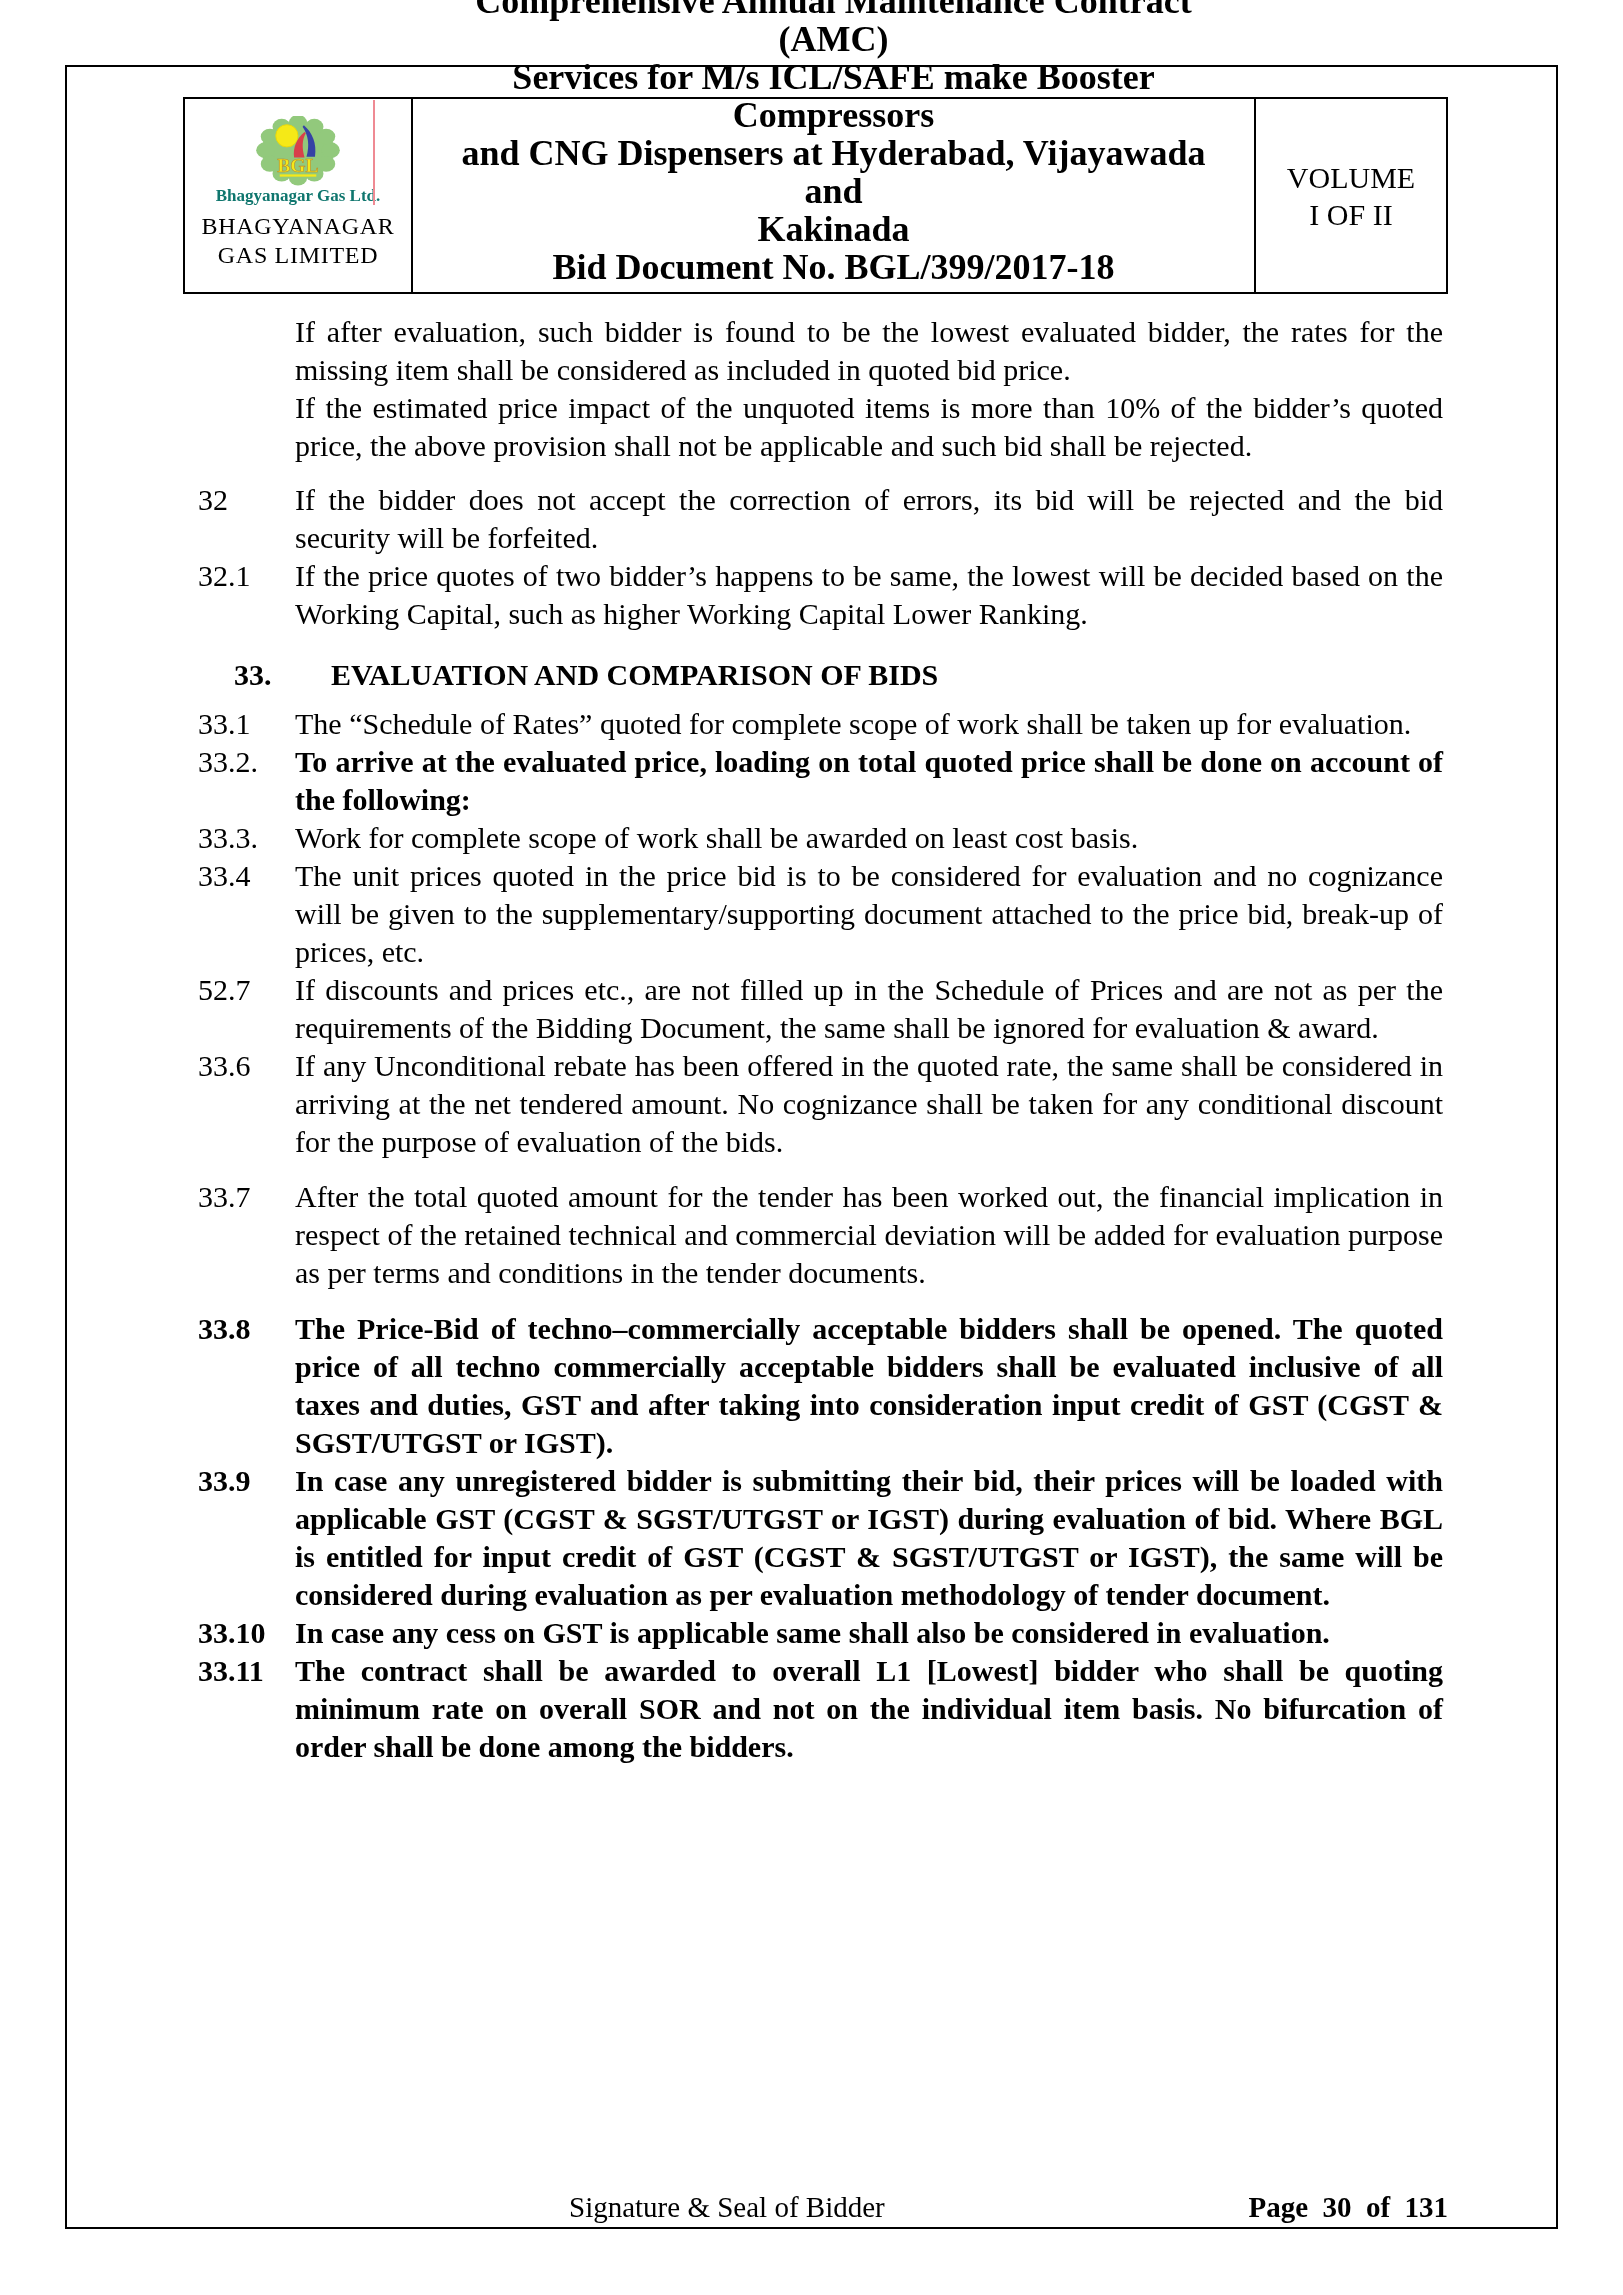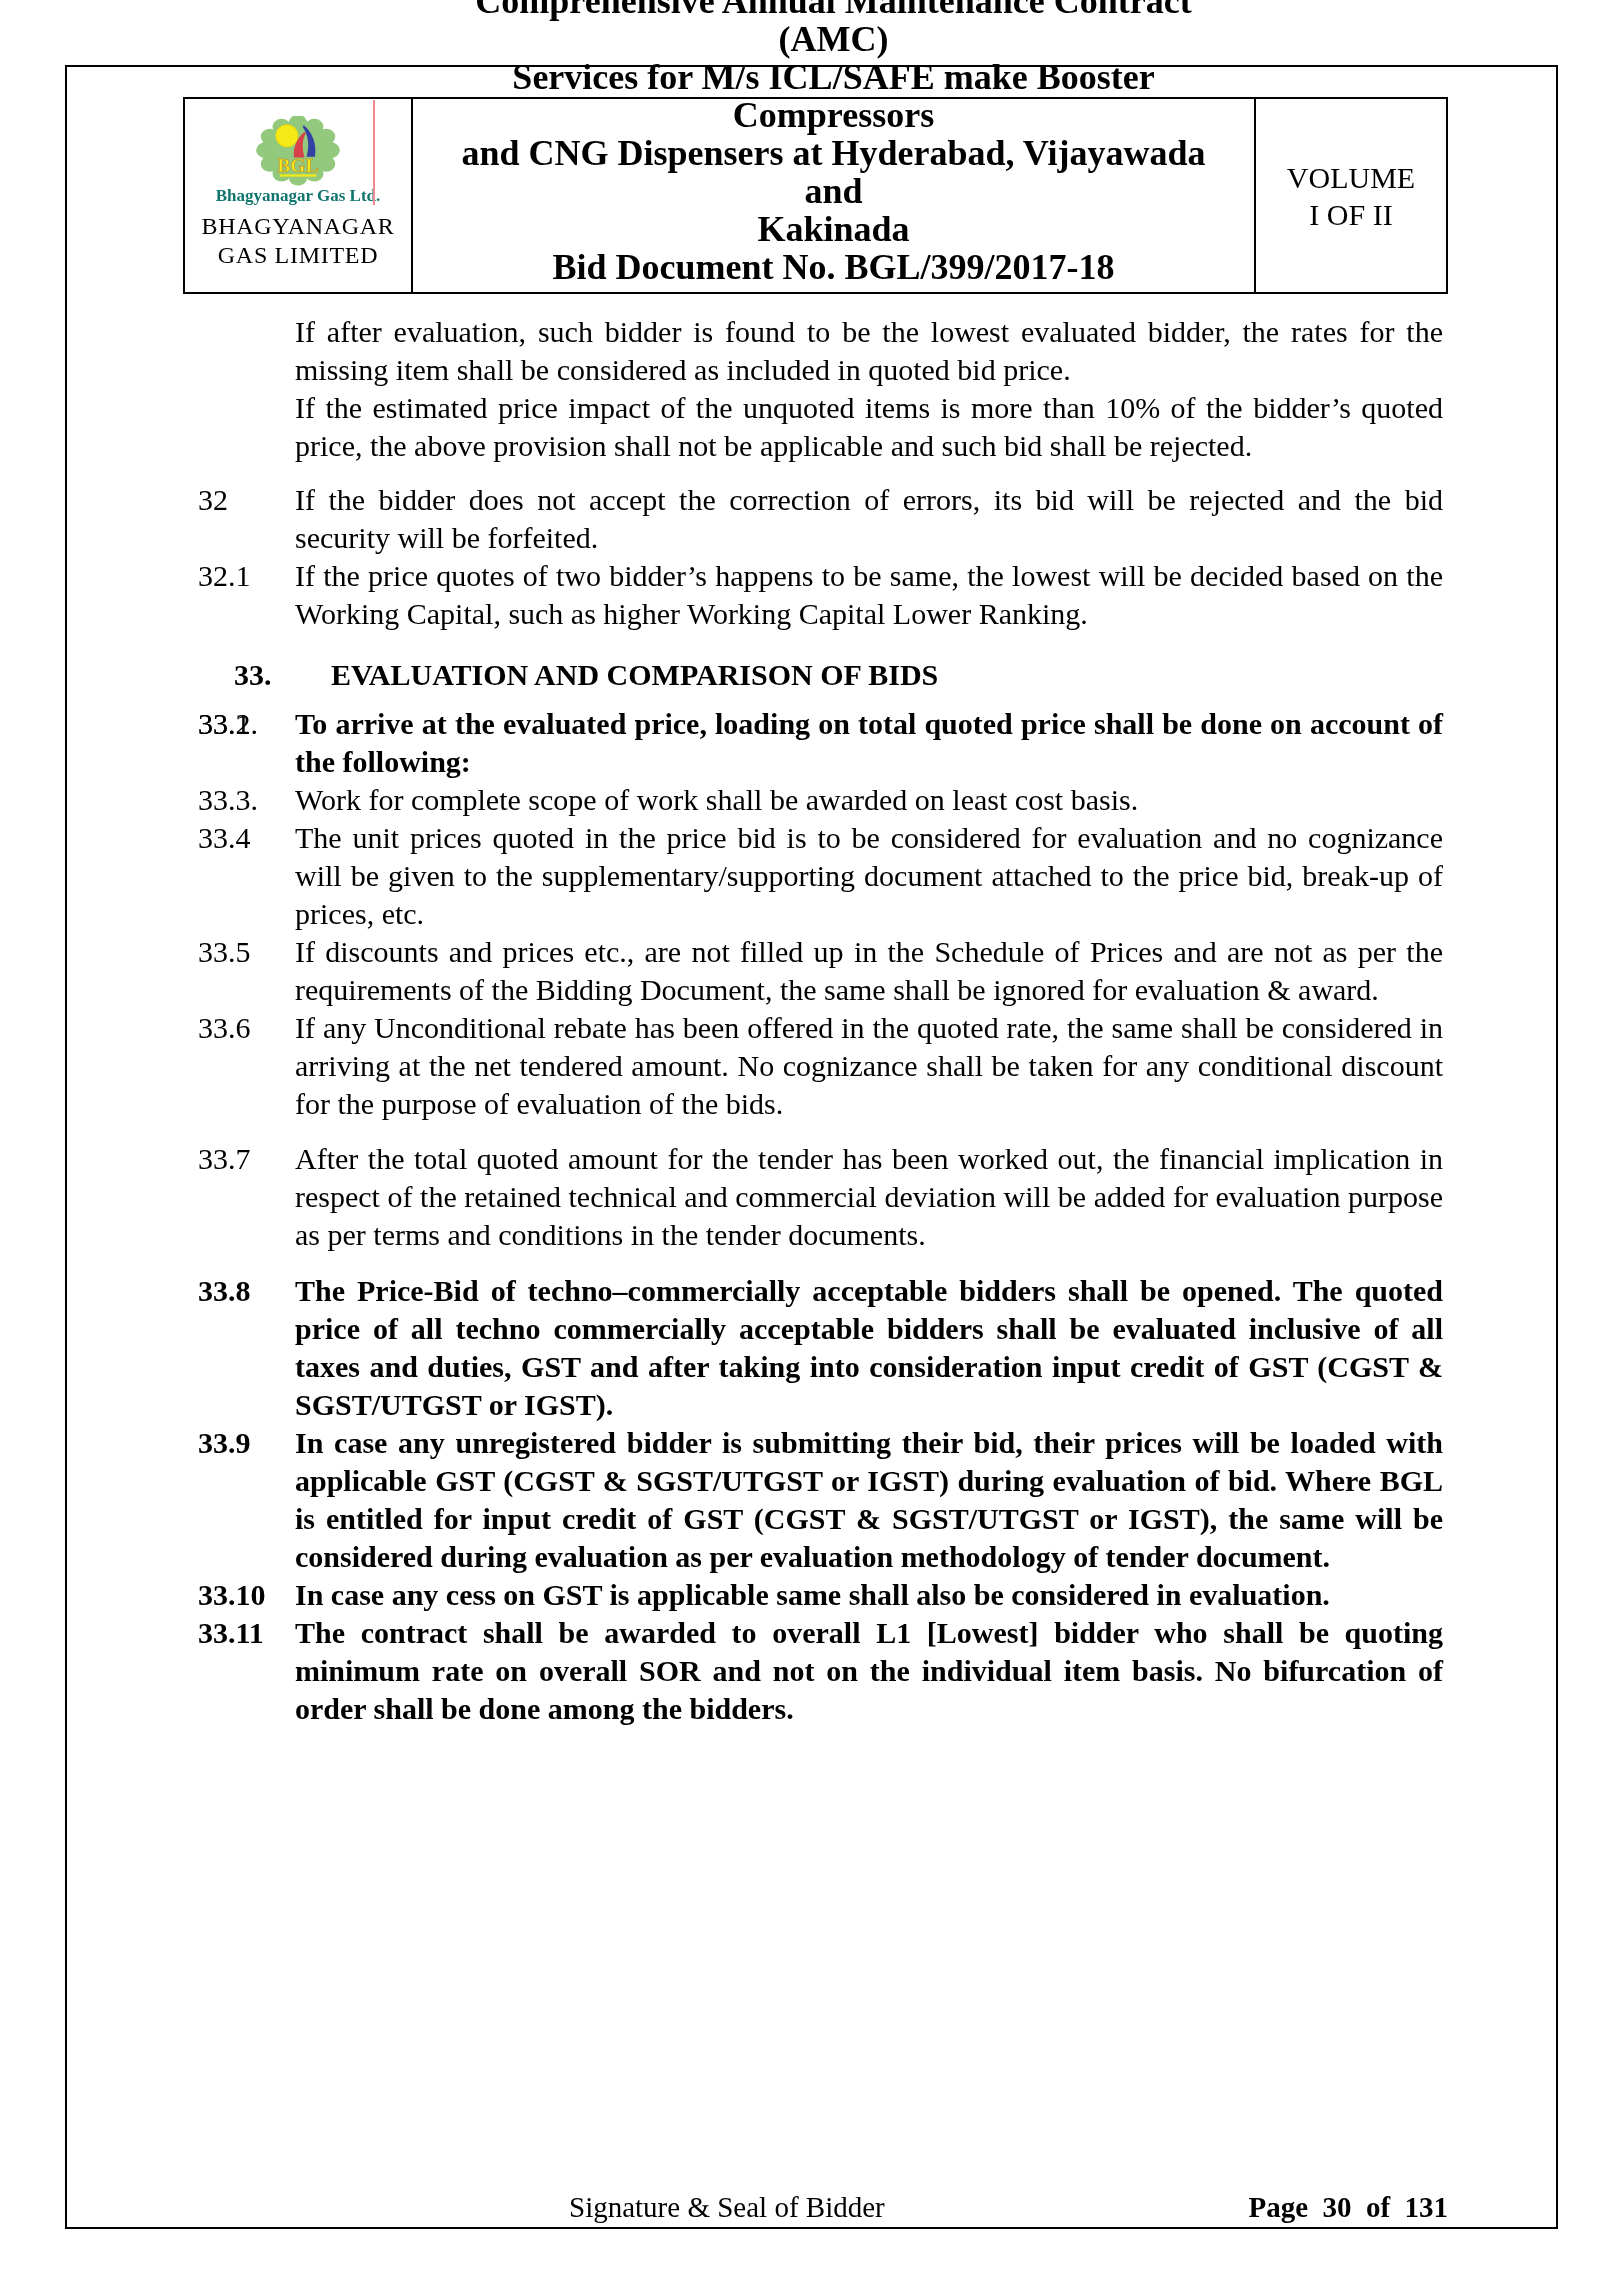--- a/index.html
+++ b/index.html
@@ -173,39 +173,40 @@
       <span class="txt">If the price quotes of two bidder’s happens to be same, the lowest will be decided based on the Working Capital, such as higher Working Capital Lower Ranking.</span>
     </div>
 
     <div class="clause c4 heading bold-text bold-num">
       <span class="num">33.</span>
       <span class="txt">EVALUATION AND COMPARISON OF BIDS</span>
     </div>
 
     <div class="clause c5">
       <span class="num">33.1</span>
+      <span class="txt">The “Schedule of Rates” quoted for complete scope of work shall be taken up for evaluation.</span>
     </div>
 
     <div class="clause c6 bold-text">
       <span class="num">33.2.</span>
       <span class="txt">To arrive at the evaluated price, loading on total quoted price shall be done on account of the following:</span>
     </div>
 
     <div class="clause c7">
       <span class="num">33.3.</span>
       <span class="txt">Work for complete scope of work shall be awarded on least cost basis.</span>
     </div>
 
     <div class="clause c8">
       <span class="num">33.4</span>
       <span class="txt">The unit prices quoted in the price bid is to be considered for evaluation and no cognizance will be given to the supplementary/supporting document attached to the price bid, break-up of prices, etc.</span>
     </div>
 
     <div class="clause c9">
-      <span class="num">33.5</span>
+      <span class="num">52.7</span>
       <span class="txt">If discounts and prices etc., are not filled up in the Schedule of Prices and are not as per the requirements of the Bidding Document, the same shall be ignored for evaluation &amp; award.</span>
     </div>
 
     <div class="clause c10">
       <span class="num">33.6</span>
       <span class="txt">If any Unconditional rebate has been offered in the quoted rate, the same shall be considered in arriving at the net tendered amount. No cognizance shall be taken for any conditional discount for the purpose of evaluation of the bids.</span>
     </div>
 
     <div class="clause c11">
       <span class="num">33.7</span>

